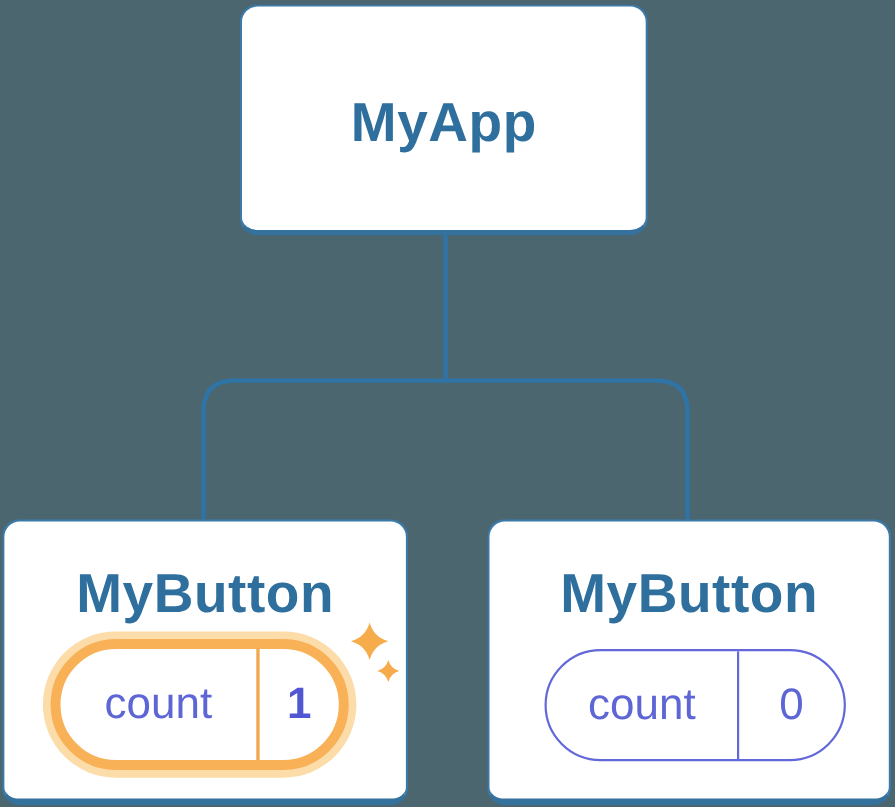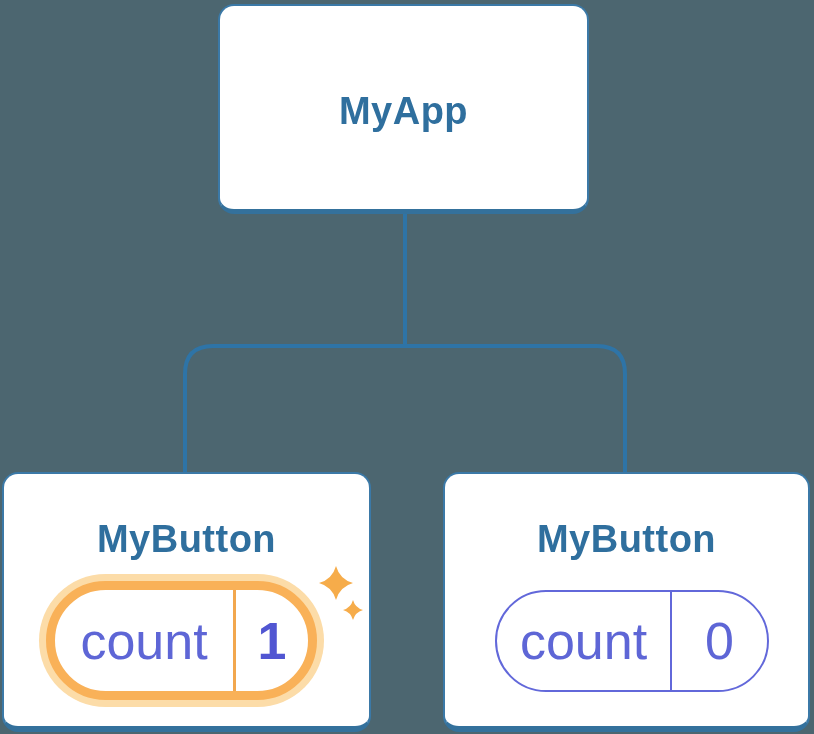--- a/index.html
+++ b/index.html
@@ -27,21 +27,21 @@
   .node-root{
     left:218px;top:4px;width:371px;height:210px;
     border-bottom-width:5px;
   }
   .node-left{ left:2px;  top:472px;width:369px;height:260px; }
   .node-right{left:443px;top:472px;width:367px;height:260px; }
   .node-title{
     position:absolute;left:0;width:100%;
     text-align:center;
     color:#2F6F9E;
-    font-size:38px;
+    font-size:50px;
     font-weight:700;
     line-height:48px;
     letter-spacing:0.5px;
   }
   .node-root .node-title{ top:81px; }
   .node-child .node-title{ top:41px; }
 
   .pill{
     position:absolute;
     box-sizing:border-box;
@@ -59,21 +59,21 @@
   .pill-plain{
     left:50px;top:116px;width:274px;height:102px;
     border:2px solid #6268DA;
     border-radius:52px;
   }
   .pill-section{
     display:flex;
     align-items:center;
     justify-content:center;
     color:#5E66D6;
-    font-size:52px;
+    font-size:40px;
   }
   .pill-highlight .pill-key{ width:178px; }
   .pill-plain     .pill-key{ width:173px; }
   .pill-value{ flex:1; }
   .pill-value.bold{ font-weight:700; color:#5156D2; }
   .pill-divider{ width:3px; }
   .pill-highlight .pill-divider{ background:#F2A74E; }
   .pill-plain .pill-divider{ width:2px; background:#6268DA; }
 
   .sparkles{

